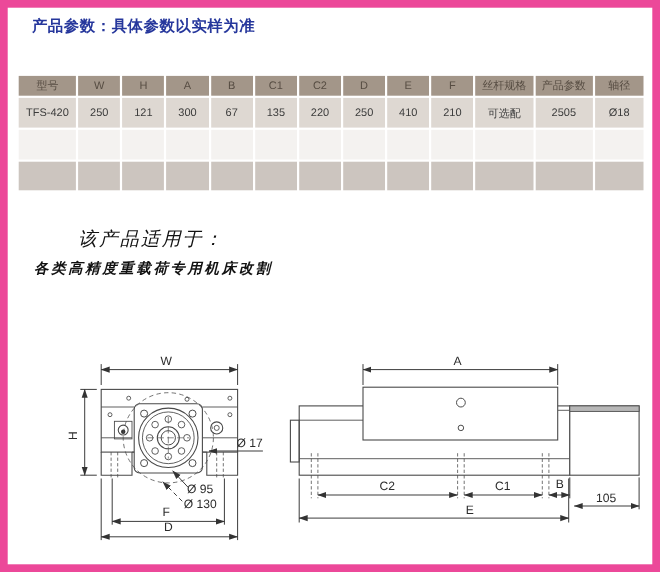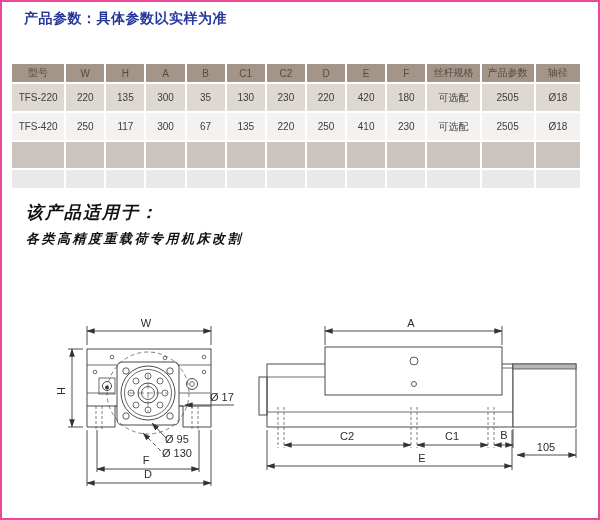--- a/index.html
+++ b/index.html
@@ -1,18 +1,18 @@
 <!DOCTYPE html>
 <html style="--title-blue: #26379c; --header-bg: #a39689; --header-text: #564c42; --row-odd-bg: #ded8d2; --row-even-bg: #f4f2f0; --empty-row-dark-bg: #ccc5bf; --empty-row-light-bg: #ebe9e7; --cell-text: #3c3c3c; --drawing-line: #4a4a4a; --motor-strip: #b7b7b7;"><head>
 <meta charset="utf-8">
 <style>
   html,body{margin:0;padding:0;background:#fff;}
   .page{
     position:relative;width:600px;height:520px;box-sizing:border-box;
-    background:#fff;border:2px solid #ec4899;overflow:hidden;
+    background:#fff;border:7px solid #ec4899;overflow:hidden;
     font-family:"Liberation Sans",sans-serif;
   }
   .title{
     position:absolute;left:22px;top:8px;
     font-size:14px;font-weight:bold;color:var(--title-blue,#26379c);
     letter-spacing:0.5px;
   }
   table.spec{
     position:absolute;left:8px;top:36px;width:572px;
     table-layout:fixed;border-collapse:separate;border-spacing:2px;
@@ -26,21 +26,21 @@
   table.spec td{
     text-align:center;height:27px;padding:0;white-space:nowrap;overflow:hidden;
   }
   table.spec tbody tr:nth-child(1) td{background:var(--row-odd-bg,#ded8d2);}
   table.spec tbody tr:nth-child(2) td{background:var(--row-even-bg,#f4f2f0);}
   table.spec tbody tr:nth-child(3) td{background:var(--empty-row-dark-bg,#ccc5bf);height:26px;}
   table.spec tbody tr:nth-child(4) td{background:var(--empty-row-light-bg,#ebe9e7);height:18px;}
   .suit{position:absolute;left:24px;top:199px;color:#111;}
   .suit-heading{
     font-family:"DejaVu Serif","Liberation Serif",serif;
-    font-style:italic;font-weight:bold;font-size:17px;letter-spacing:2px;
+    font-style:italic;font-weight:normal;font-size:17px;letter-spacing:2px;margin-left:40px;
   }
   .suit-desc{
     font-family:Liberation Mono, monospace;
     font-style:italic;font-weight:bold;font-size:13px;letter-spacing:2.5px;
     margin-top:6px;
   }
   .drawing{position:absolute;left:0;top:270px;}
   .drawing text{
     font-family:"Liberation Sans",sans-serif;font-size:11px;
     fill:#2c2c2c;stroke:none;
@@ -81,45 +81,30 @@
           <th>D</th>
           <th>E</th>
           <th>F</th>
           <th>丝杆规格</th>
           <th>产品参数</th>
           <th>轴径</th>
         </tr>
       </thead>
     <tbody>
         <tr>
-          <td>TFS-220</td>
-          <td>220</td>
-          <td>135</td>
-          <td>300</td>
-          <td>35</td>
-          <td>130</td>
-          <td>230</td>
-          <td>220</td>
-          <td>420</td>
-          <td>180</td>
-          <td>可选配</td>
-          <td>2505</td>
-          <td>Ø18</td>
-        </tr>
-        <tr>
           <td>TFS-420</td>
           <td>250</td>
-          <td>117</td>
+          <td>121</td>
           <td>300</td>
           <td>67</td>
           <td>135</td>
           <td>220</td>
           <td>250</td>
           <td>410</td>
-          <td>230</td>
+          <td>210</td>
           <td>可选配</td>
           <td>2505</td>
           <td>Ø18</td>
         </tr>
         <tr>
           <td>&nbsp;</td>
           <td>&nbsp;</td>
           <td>&nbsp;</td>
           <td>&nbsp;</td>
           <td>&nbsp;</td>

